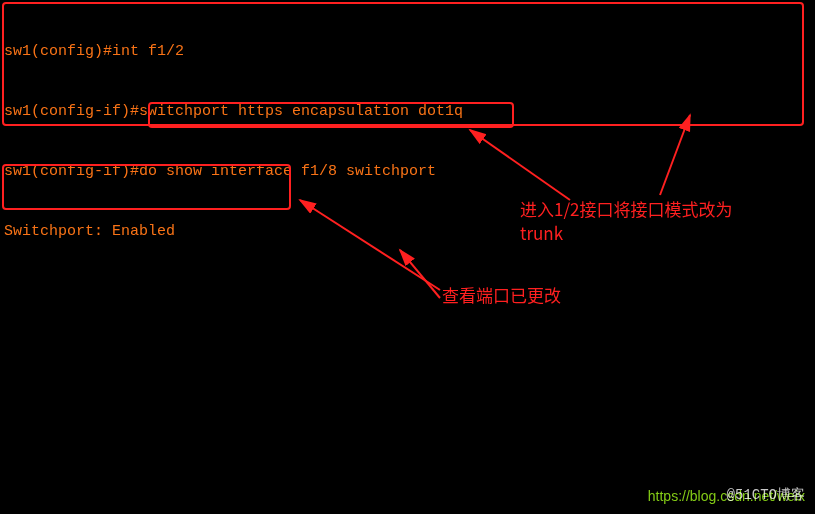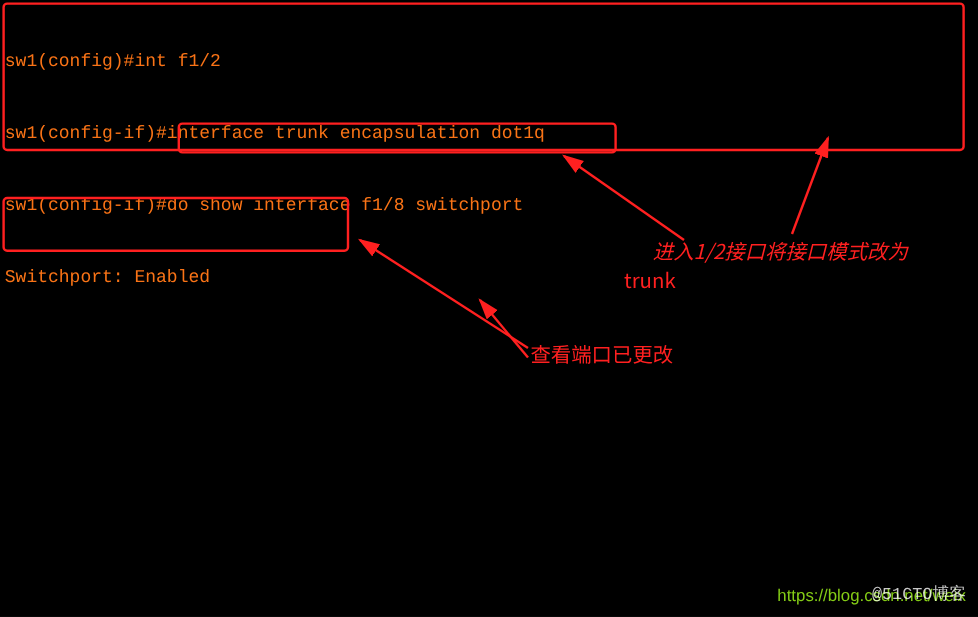--- a/index.html
+++ b/index.html
@@ -61,21 +61,21 @@
     width: 815px;
     height: 514px;
     pointer-events: none;
   }
 </style>
 </head>
 <body>
 
 <div class="term">
   <div class="line"><span class="g text">sw1(config)#int f1/2</span></div>
-  <div class="line"><span class="g text">sw1(config-if)#interface trunk encapsulation dot1q</span></div>
+  <div class="line"><span class="g text">sw1(config-if)#switchport https encapsulation dot1q</span></div>
   <div class="line"><span class="g text">sw1(config-if)#do show interface f1/8 switchport</span></div>
   <div class="line"><span class="g text">Switchport: Enabled</span></div>
   
   
   
   
   
   
   
   
@@ -85,21 +85,21 @@
   
   
   
   
 </div>
 
 <div class="box" style="left:2px;top:2px;width:798px;height:120px;"></div>
 <div class="box" style="left:148px;top:102px;width:362px;height:22px;"></div>
 <div class="box" style="left:2px;top:164px;width:285px;height:42px;"></div>
 
-<div class="annot" style="left:544px; top:196px;font-style:italic;">
+<div class="annot" style="left:520px; top:196px;">
   <span>进入1/2接口将接口模式改为</span>
 </div>
 <div class="annot" style="left:520px; top:220px;">
   <span>trunk</span>
 </div>
 <div class="annot" style="left:442px; top:282px;text-align:right;">
   <span>查看端口已更改</span>
 </div>
 
 <svg class="arrows">

